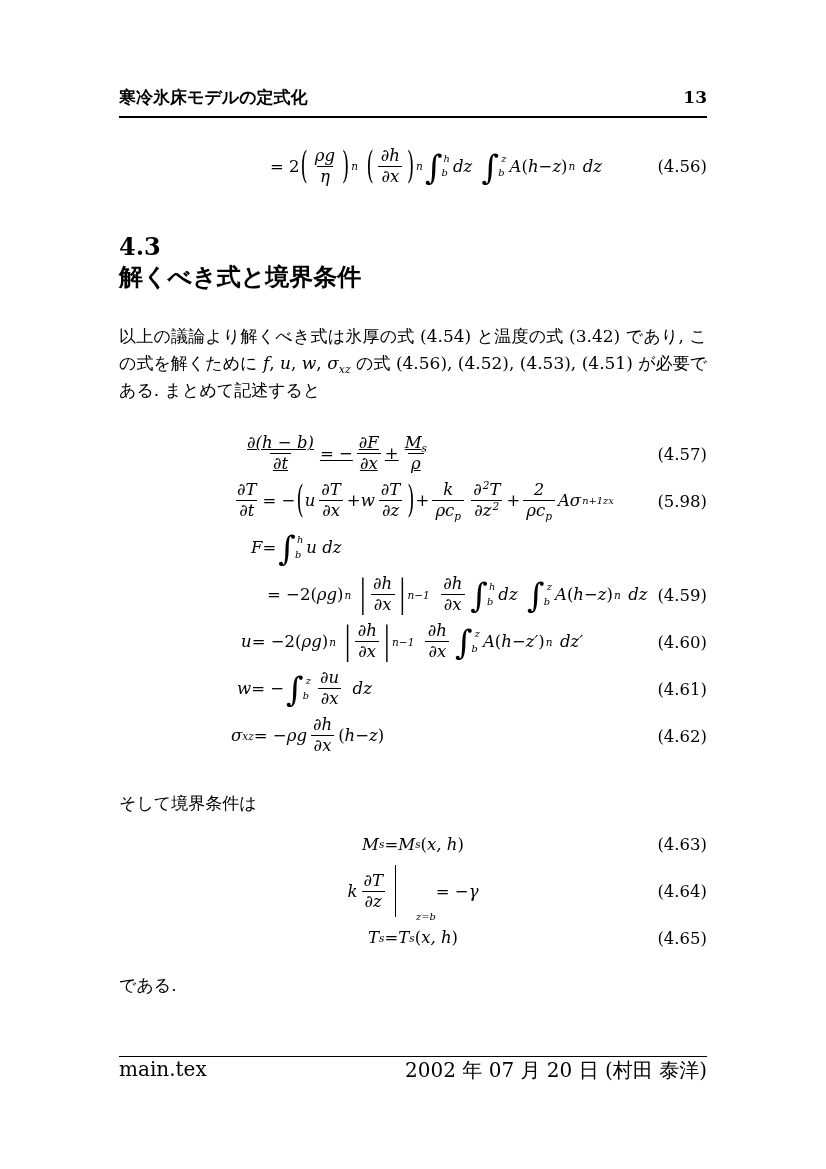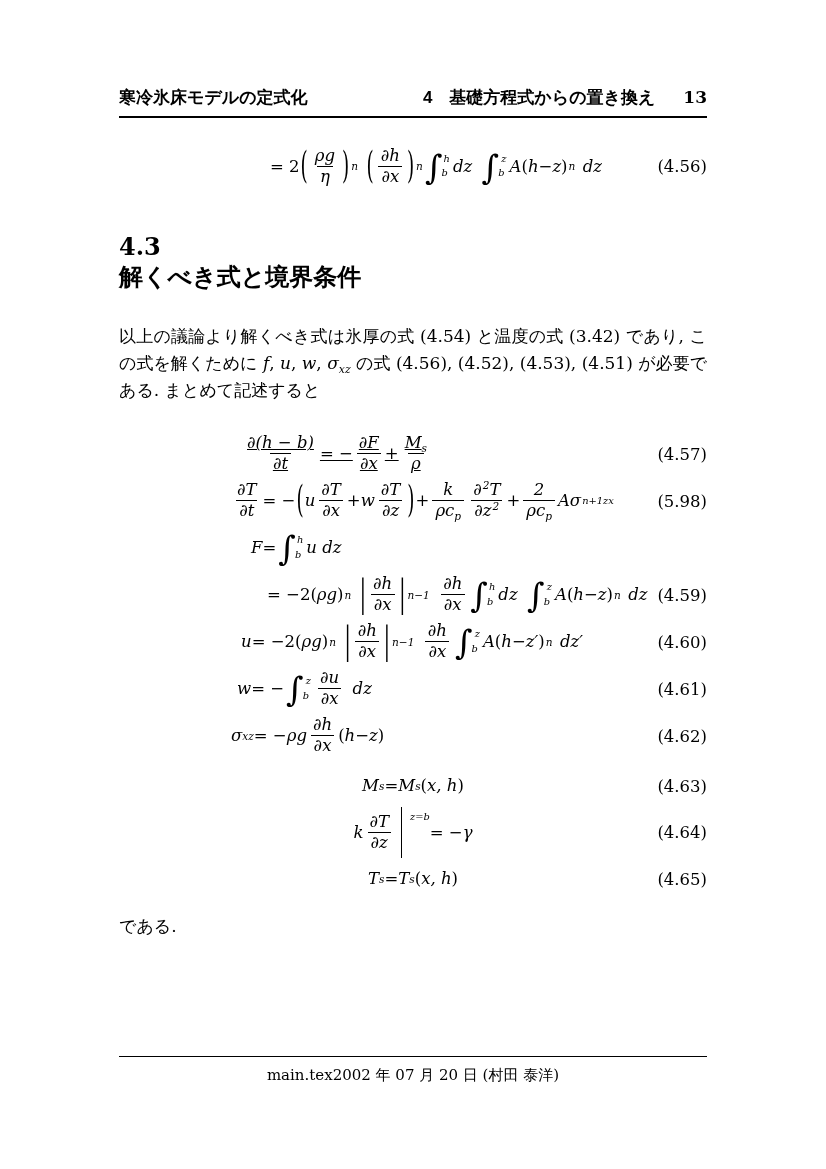--- a/index.html
+++ b/index.html
@@ -48,41 +48,40 @@
   .frac{display:inline-flex;flex-direction:column;align-items:center;vertical-align:middle;margin:0 3px;line-height:1;}
   .fnum,.fden{display:block;line-height:1.2;padding:0 3px;text-align:center;white-space:nowrap;}
   .fden{border-top:1px solid #000;}
   .bigd{display:inline-block;transform:scaleY(2.05);transform-origin:50% 50%;font-size:112%;margin:0 1px;font-style:normal;line-height:1;}
   .intw{display:inline-flex;align-items:center;margin:0 3px 0 2px;}
   .intg{font-size:205%;line-height:0.9;display:inline-block;transform:translateY(2px);}
   .lims{display:inline-flex;flex-direction:column;justify-content:space-between;height:2.5em;font-size:60%;line-height:1;font-style:italic;margin-left:1px;}
   .lsup{align-self:flex-end;}
   .lsub{align-self:flex-start;transform:translateX(-2px);}
   .supsub{display:inline-flex;flex-direction:row;font-size:60%;line-height:1.15;font-style:italic;vertical-align:-0.5em;margin-left:1px;}
-  .vbar{display:inline-flex;flex-direction:column;border-left:1.2px solid #000;height:3.1em;vertical-align:middle;padding-left:8px;margin-left:6px;}
+  .vbar{display:inline-flex;flex-direction:column;justify-content:flex-end;border-left:1.2px solid #000;height:3.1em;vertical-align:middle;padding-left:20px;margin-left:6px;}
   .vbsub{font-size:60%;font-style:italic;line-height:1;transform:translateY(0.55em);}
   .msp{display:inline-block;width:0.45em;}
 
   
   .footer{
     position:absolute;left:119px;right:119px;top:1056px;
-    border-top:1.2px solid #000;padding-top:9px;
-    display:flex;justify-content:center;font-size:15px;
+    border-top:1.2px solid #000;
+    display:flex;justify-content:space-between;font-size:20px;
   }
 </style>
 </head>
 <body>
 
 <div class="page">
   <div class="content">
 
     <div class="header">
       <span>寒冷氷床モデルの定式化</span>
       <span class="hright">
-        <span>4　基礎方程式からの置き換え</span>
         <span class="pgnum">13</span>
       </span>
     </div>
 
     <div class="eqblock" id="eq456-slot" style="margin-top:26px;">
         <span class="eqrow" style="display: flex;">
           <span class="eqcontent" style="margin-left: 151px;">
             <span class="mr">=  2 </span>
             <span class="bigd">(</span>
             <span class="frac">
@@ -332,20 +331,21 @@
             <span class="mr">(</span>
             <span class="mi">h</span>
             <span class="mr"> − </span>
             <span class="mi">z</span>
             <span class="mr">)</span>
           </span>
           <span class="eqtag">(4.62)</span>
         </span>
       </div>
 
+    <p class="body-text" style="margin-top:32px;">そして境界条件は</p>
 
     <div class="eqblock" id="bc-eqs" style="margin-top:10px;">
         <span class="eqrow center" style="display: flex;">
           <span class="eqcontent">
             <span class="mi">M</span>
             <span class="msub">s</span>
             <span class="mr"> = </span>
             <span class="mi">M</span>
             <span class="msub">s</span>
             <span class="mr">(</span>

